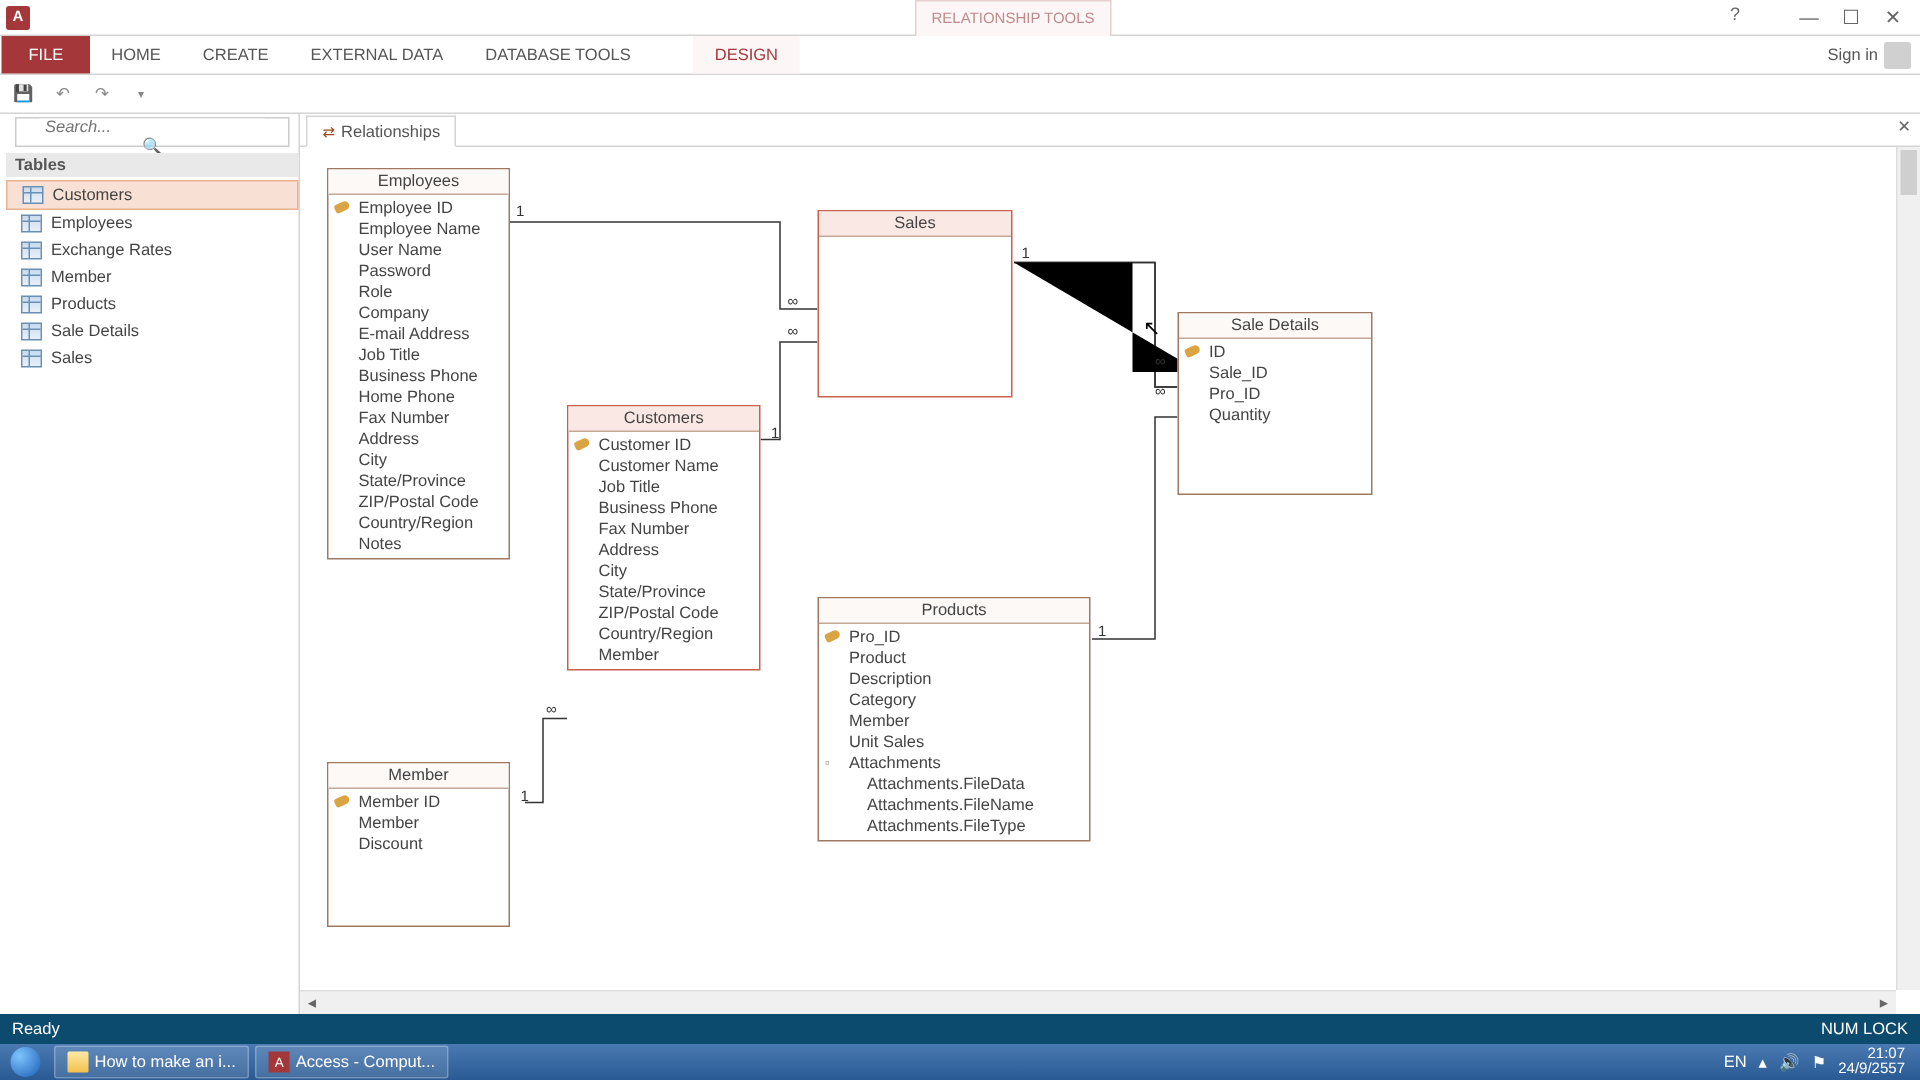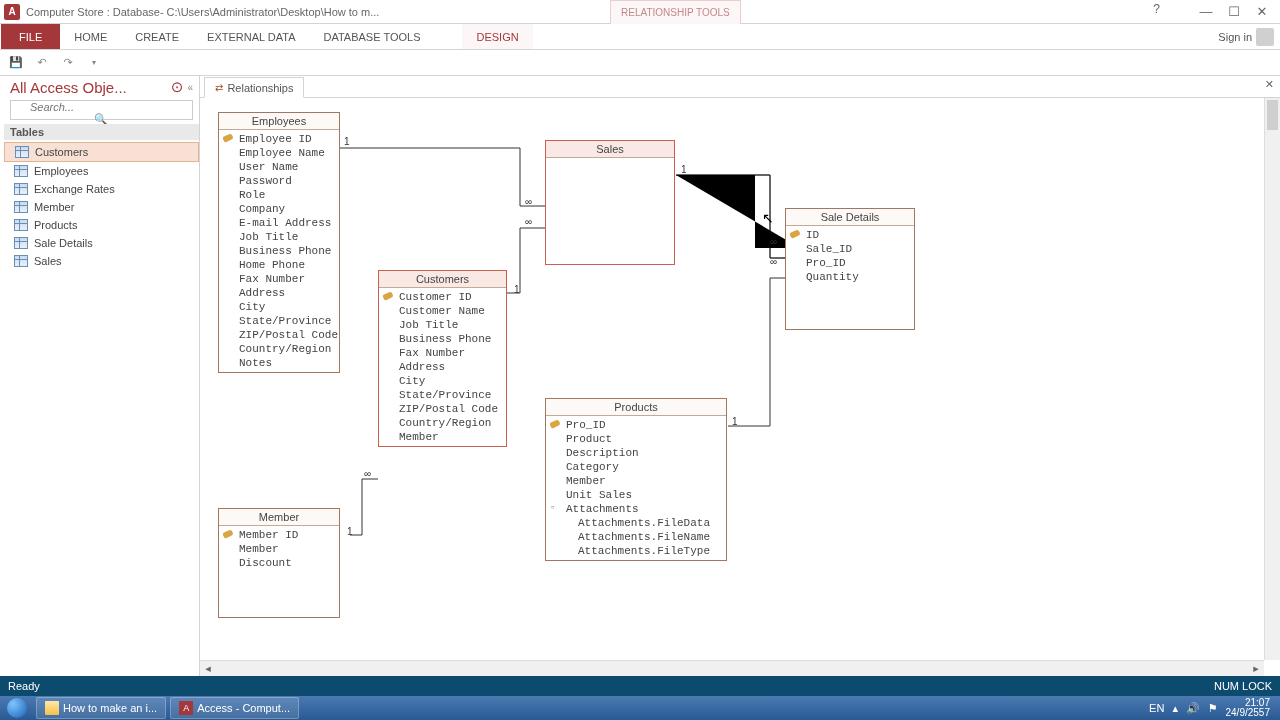--- a/index.html
+++ b/index.html
@@ -56,21 +56,21 @@
 .canvas .hscroll { position:absolute; left:0; right:16px; bottom:0; height:16px; background:#f0f0f0; border-top:1px solid #ddd;}
 .canvas .hscroll .arrow{ position:absolute; top:0; bottom:0; width:16px; display:flex;align-items:center;justify-content:center;color:#666;}
 .canvas svg.lines{ position:absolute; inset:0; width:100%; height:100%; pointer-events:none;}
 
 
 .tblbox { position:absolute; border:1px solid #a07860; background:#fff; font-size:11px;}
 .tblbox.sel{ border-color:#c86050;}
 .tblbox .hdr{ text-align:center; padding:2px 0; border-bottom:1px solid #c4a898; background:#fdf9f7;}
 .tblbox.sel .hdr{ background:#fae8e4;}
 .tblbox .flds{ padding:2px 0;}
-.tblbox .fld{ display:flex; align-items:center; gap:4px; padding:1px 8px 1px 20px; position:relative; white-space:nowrap;font-family:Liberation Mono, monospace;}
+.tblbox .fld{ display:flex; align-items:center; gap:4px; padding:1px 8px 1px 20px; position:relative; white-space:nowrap;}
 .tblbox .fld.pk::before{ content:""; position:absolute; left:4px; top:3px; width:10px; height:6px; background:#d9a441; border-radius:2px 3px 3px 2px; transform:rotate(-25deg);}
 .tblbox .fld.sel{ background:#f8d9c6;}
 .tblbox .fld.expand::after{ content:"▫"; position:absolute; left:4px; top:1px; color:#888; font-size:9px;}
 .tblbox .fld.indent{ padding-left:32px;}
 
 .rel-lbl{ position:absolute; font-size:10px; color:#333; background:transparent;}
 
 
 .statusbar { position:absolute; left:0; right:0; bottom:24px; height:20px; background:#0c4a6e; color:#fff; display:flex; align-items:center; padding:0 8px; font-size:11px;}
 .statusbar .right{ margin-left:auto;}
@@ -86,21 +86,20 @@
 .taskbar .tray{ margin-left:auto; display:flex; align-items:center; gap:8px; padding:0 6px;}
 .taskbar .clock{ text-align:right; line-height:10px; font-size:10px; padding-right:4px;}
 
 .cursor{position:absolute; font-size:14px; color:#000; pointer-events:none;}
 </style>
 </head>
 <body>
 
 <div class="titlebar">
   <div class="access-icon">A</div>
-  <div class="title-text">Computer Store : Database- C:\Users\Administrator\Desktop\How to m...</div>
   <div class="ctx-tab">RELATIONSHIP TOOLS</div>
   <div class="help">?</div>
   <div class="win-controls">
     <div>—</div>
     <div>☐</div>
     <div>✕</div>
   </div>
 </div>
 
 <div class="ribbon">
@@ -119,26 +118,20 @@
 <div class="qat">
   <div class="btn">💾</div>
   <div class="btn">↶</div>
   <div class="btn">↷</div>
   <div class="btn" style="font-size:8px">▾</div>
 </div>
 
 <div class="main">
 
   <div class="navpane">
-    <div class="nav-title">
-      <span>All Access Obje...</span>
-      <span class="spacer"></span>
-      <span style="color:#a4373a">⊙</span>
-      <span class="chev">«</span>
-    </div>
     <div class="searchwrap">
       <input placeholder="Search..." style="">
       <div class="mag">🔍</div>
     </div>
     <div class="group-hdr">Tables</div>
     <div class="item sel">
         <div class="tbl-icon"></div>
         <span>Customers</span>
       </div>
     <div class="item">

